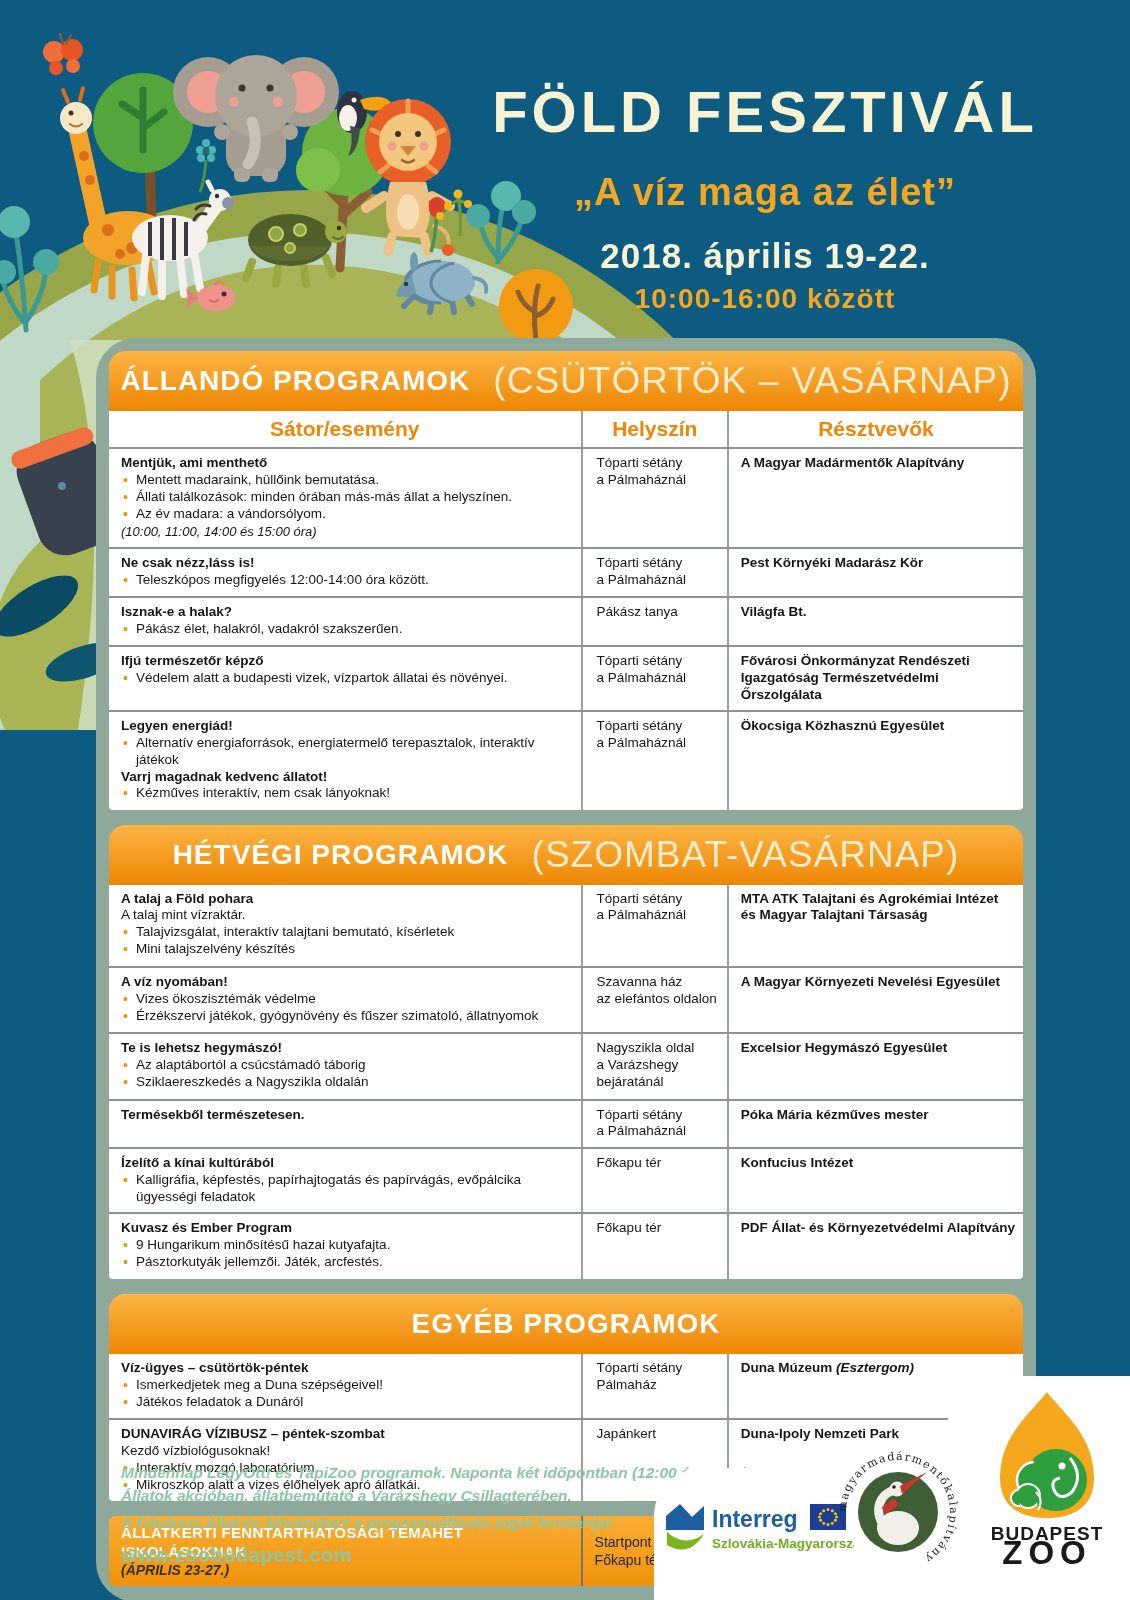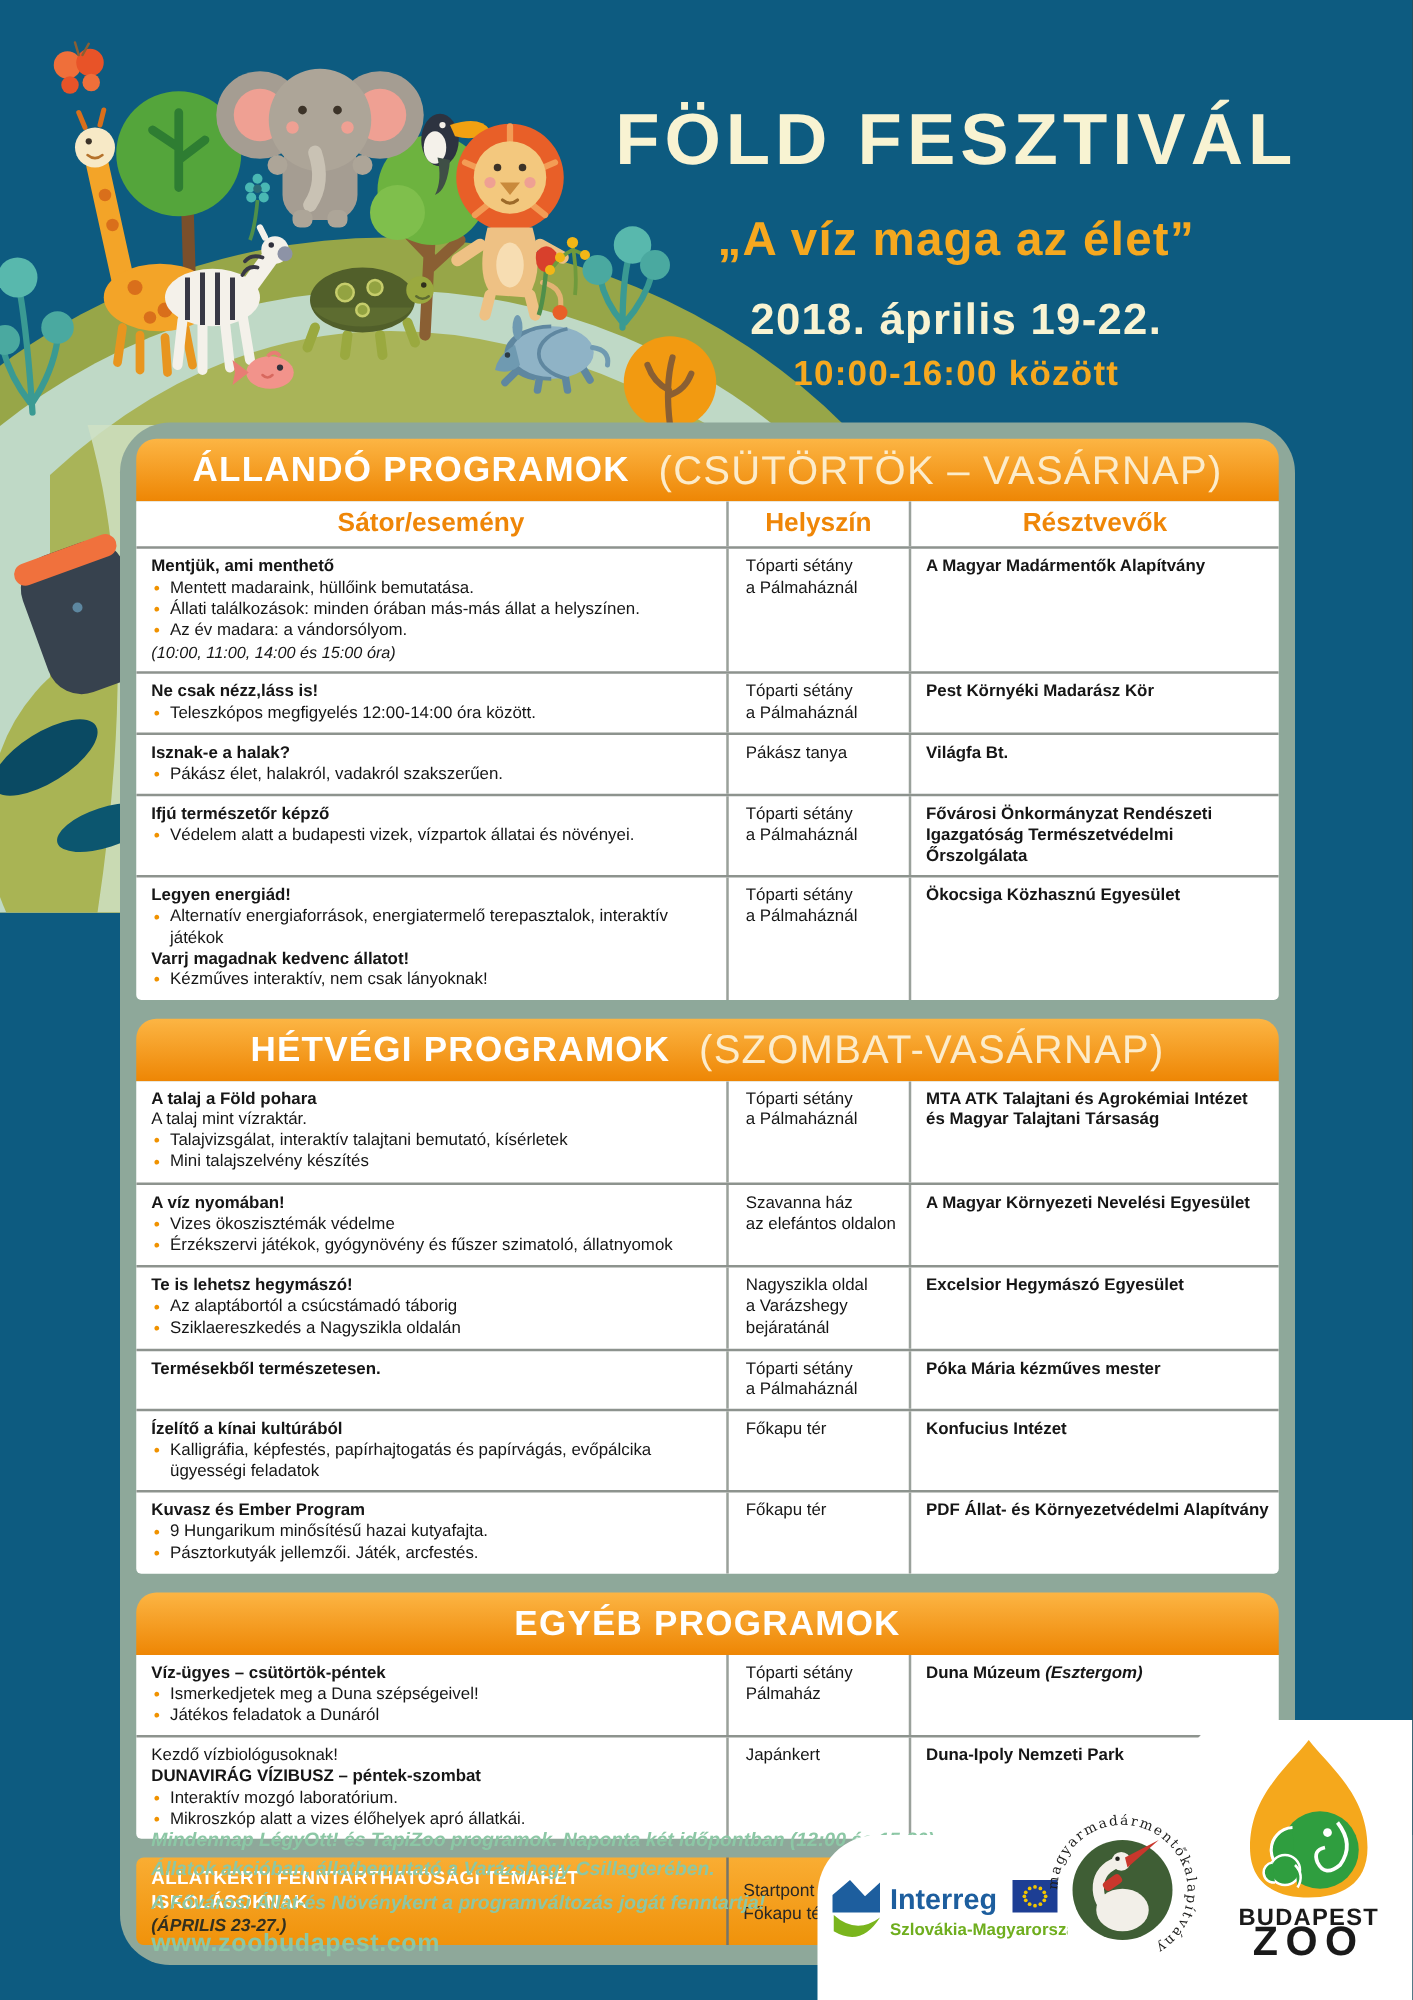--- a/index.html
+++ b/index.html
@@ -12,24 +12,24 @@
   .title{font-size:58px;font-weight:bold;letter-spacing:4px;color:#f8f3d2;}
   .subtitle{margin-top:26px;font-size:38px;font-weight:bold;color:#f5a81f;letter-spacing:1px;}
   .date{margin-top:22px;font-size:35px;font-weight:bold;color:#f8f3d2;letter-spacing:1px;}
   .time{margin-top:7px;font-size:28px;font-weight:bold;color:#f5a81f;letter-spacing:1px;}
 
   
   .panel{position:absolute;left:96px;top:338px;width:940px;min-height:1122px;
          background:#8ea89a;border-radius:40px;box-sizing:border-box;
          padding:13px 13px 16px 13px;z-index:2;}
   .section{margin-bottom:15px;}
-  .band{height:50px;background:linear-gradient(#fcb544,#ee8604);
+  .band{height:60px;background:linear-gradient(#fcb544,#ee8604);
         border-radius:16px 16px 0 0;display:flex;align-items:center;justify-content:center;gap:23px;}
   .band-bold{font-size:28px;font-weight:bold;color:#ffffff;letter-spacing:1px;}
-  .band-light{font-size:32px;color:#fceccb;letter-spacing:1px;}
+  .band-light{font-size:37px;color:#fceccb;letter-spacing:1px;}
   .table{background:#ffffff;border-radius:0 0 4px 4px;overflow:hidden;}
   .t-row{display:grid;grid-template-columns:51.6% 16% 32.4%;}
   .t-row + .t-row{border-top:2px solid #8d938e;}
   .colhdr .ch{padding:6px 0;text-align:center;font-weight:bold;color:#ef8607;font-size:21px;}
   .ch-b{border-left:2px solid #9aa19b;}
   .cell{padding:6px 8px 7px 12px;display:flex;flex-direction:column;justify-content:flex-start;color:#161616;}
   .cell-loc,.cell-part{border-left:2px solid #9aa19b;}
   .lt{font-size:13.5px;line-height:1.24;}
   .lt-b{font-weight:bold;}
   .lt-p{font-weight:normal;}
@@ -505,22 +505,22 @@
             <div class="cell cell-loc">
               <div class="lt lt-loc">Tóparti sétány</div>
               <div class="lt lt-loc">Pálmaház</div>
             </div>
             <div class="cell cell-part">
               <div class="lt lt-part">Duna Múzeum<i> (Esztergom)</i></div>
             </div>
           </div>
           <div class="t-row">
             <div class="cell cell-ev">
+              <div class="lt lt-b">DUNAVIRÁG VÍZIBUSZ – péntek-szombat</div>
               <div class="lt lt-p">Kezdő vízbiológusoknak!</div>
-              <div class="lt lt-b">DUNAVIRÁG VÍZIBUSZ – péntek-szombat</div>
               <div class="lt lt-bullet">
                 <span class="dot">•</span>
                 <span>Interaktív mozgó laboratórium.</span>
               </div>
               <div class="lt lt-bullet">
                 <span class="dot">•</span>
                 <span>Mikroszkóp alatt a vizes élőhelyek apró állatkái.</span>
               </div>
             </div>
             <div class="cell cell-loc">

